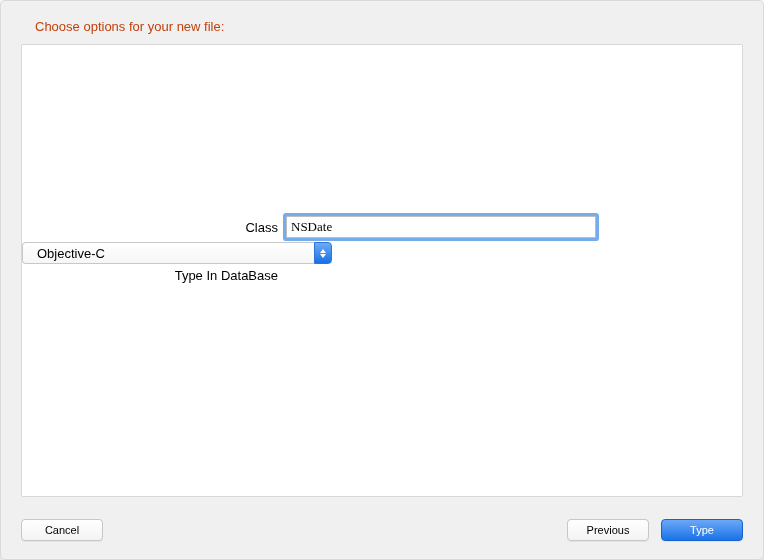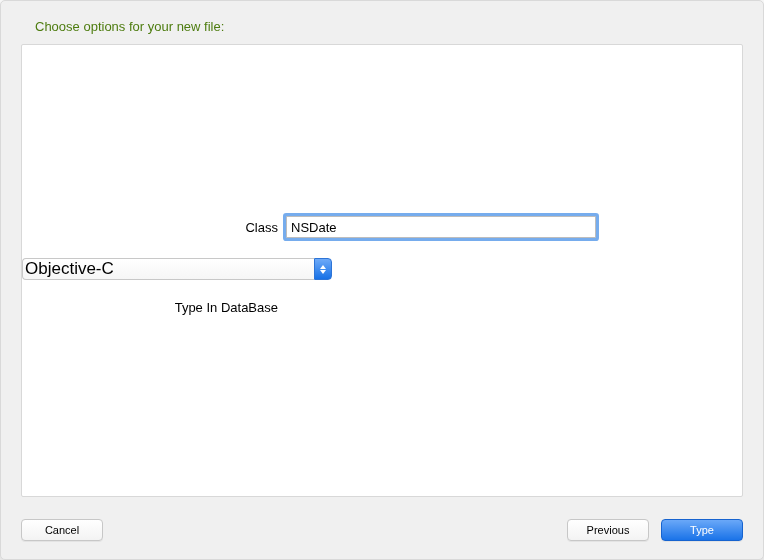--- a/index.html
+++ b/index.html
@@ -22,60 +22,60 @@
       background: #f0f0f0;
       border: 1px solid #d9d9d9;
       border-radius: 5px;
       box-shadow: 0 10px 30px rgba(0,0,0,0.25);
       padding: 18px 20px 18px 20px;
       display: flex;
       flex-direction: column;
     }
     .header-text {
       font-size: 13px;
-      color: #4d7c0f;
+      color: #c2410c;
       margin-bottom: 10px;
       padding-left: 14px;
     }
     .content-panel {
       flex: 1;
       background: #ffffff;
       border: 1px solid #d8d8d8;
       border-radius: 2px;
       position: relative;
     }
     .form-area {
       position: absolute;
       top: 171px;
       left: 0;
       right: 0;
       display: flex;
       flex-direction: column;
-      gap: 20px;
+      gap: 4px;
     }
     .form-row {
       display: flex;
       align-items: center;
       gap: 8px;
     }
     .form-label {
       width: 256px;
       text-align: right;
       font-size: 13px;
       color: #000;
     }
     .text-input-wrap {
       position: relative;
       flex: 0 0 310px;
     }
     .text-input {
       width: 310px;
       height: 22px;
       font-size: 13px;
-      font-family: Liberation Sans, sans-serif;
+      font-family: Liberation Serif, serif;
       padding: 0 4px;
       border: 1px solid #bdbdbd;
       background: #fff;
       outline: none;
     }
     .text-input.focused {
       border: 1px solid #bdbdbd;
       box-shadow: 0 0 0 3px rgba(94,158,234,0.85);
       border-radius: 1px;
     }
@@ -87,22 +87,22 @@
       align-items: stretch;
     }
     .select-body {
       flex: 1;
       border: 1px solid #c8c8c8;
       border-right: none;
       border-radius: 4px 0 0 4px;
       background: linear-gradient(#ffffff, #f6f6f6);
       display: flex;
       align-items: center;
-      padding: 0 2px;
-      font-size: 17px;
+      padding: 0 14px;
+      font-size: 13px;
       color: #000;
     }
     .select-btn {
       width: 18px;
       border-radius: 0 4px 4px 0;
       background: linear-gradient(#6eaaf8, #1771e6);
       border: 1px solid #2d74d6;
       display: flex;
       flex-direction: column;
       align-items: center;

